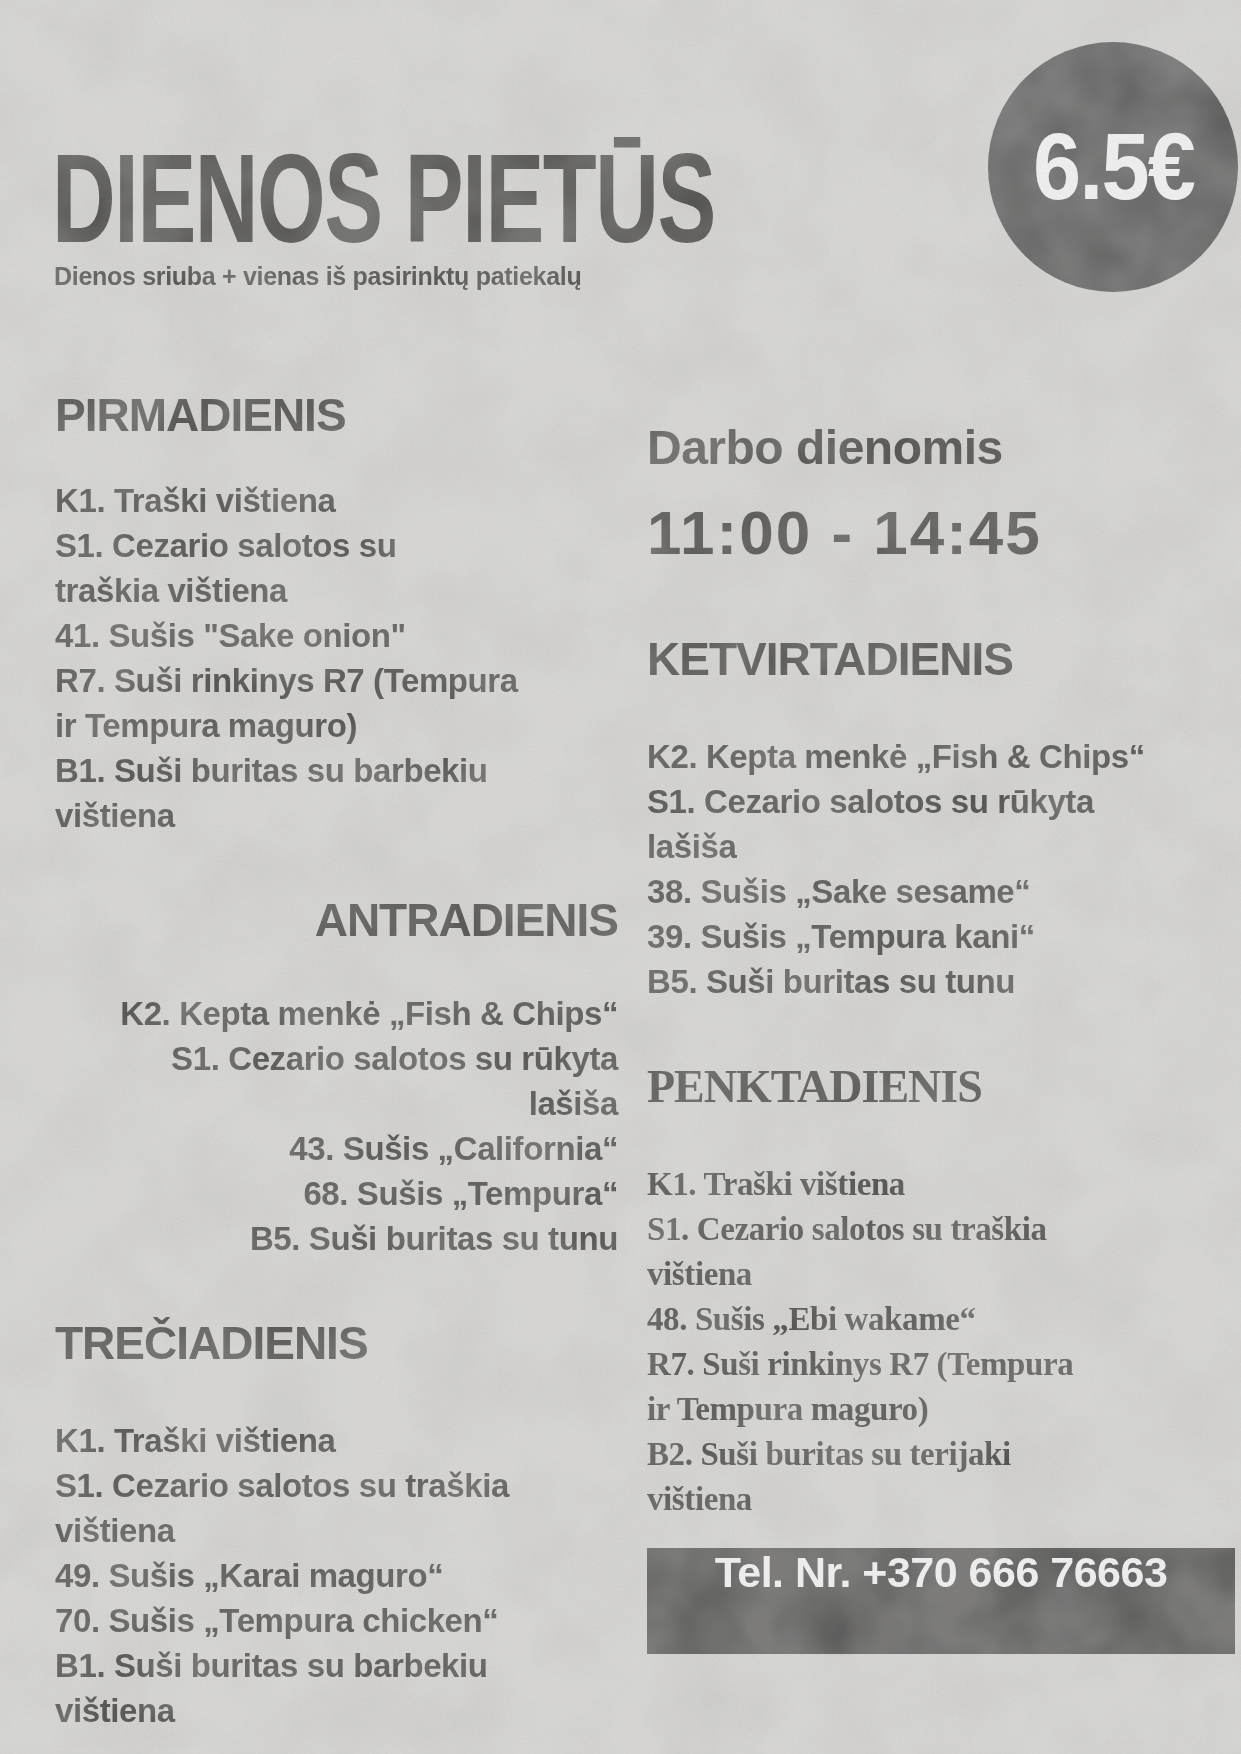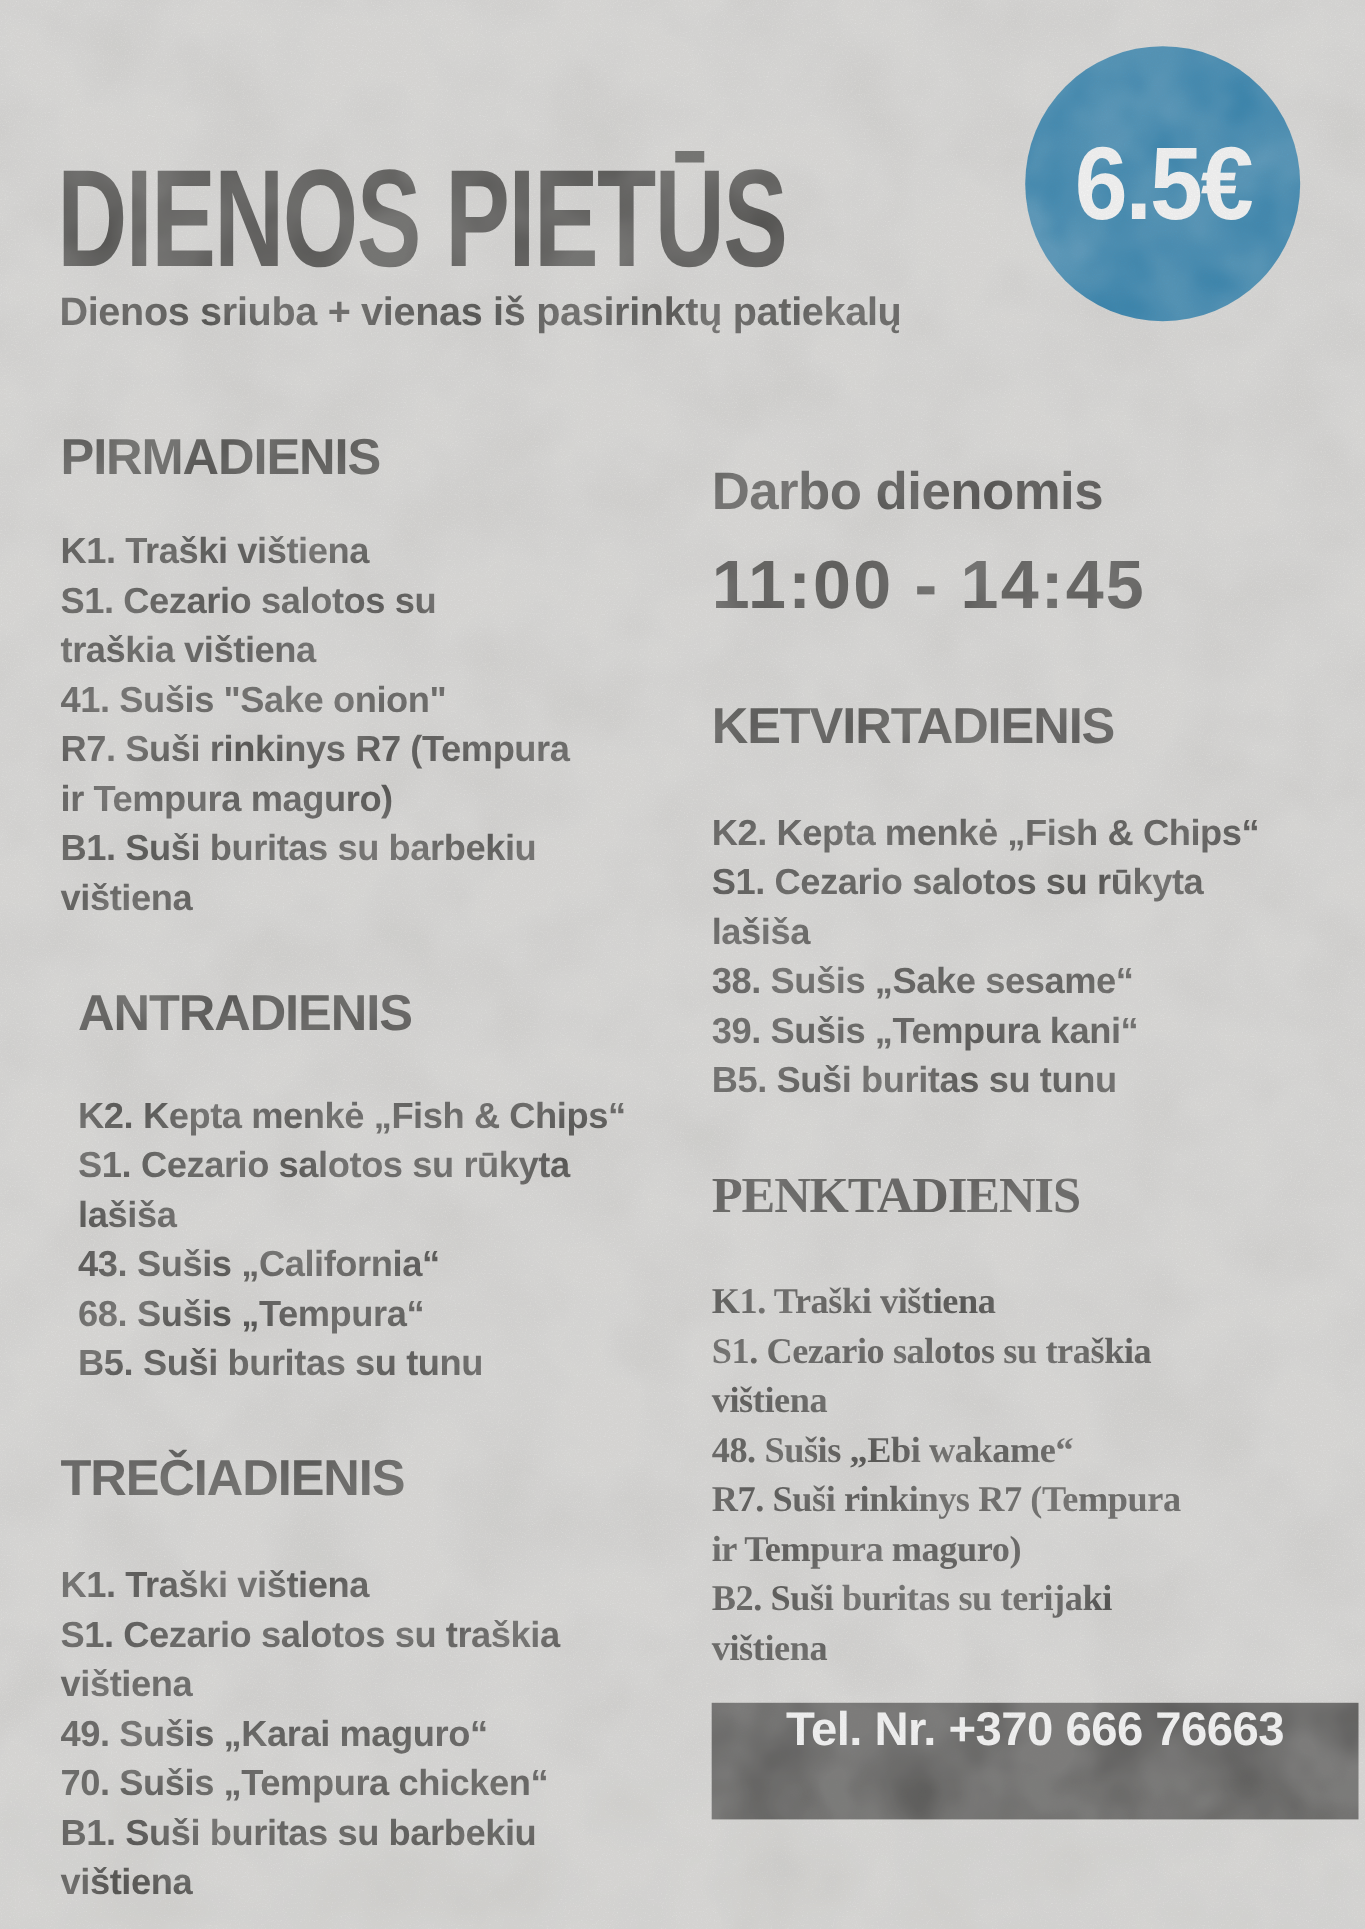--- a/index.html
+++ b/index.html
@@ -32,44 +32,44 @@
     font-weight: 700;
     letter-spacing: -2px;
     white-space: nowrap;
     transform: scaleX(0.70);
     transform-origin: left top;
     color: #2d2c2a;
   }
   
   .badge {
     position: absolute;
-    left: 932px;
+    left: 988px;
     top: 42px;
     width: 250px;
     height: 250px;
     border-radius: 50%;
-    background: #0369a1;
+    background: #404040;
     display: flex;
     align-items: center;
     justify-content: center;
   }
   .badge span {
     color: #ffffff;
     font-size: 94px;
     font-weight: 700;
     letter-spacing: -2px;
     transform: scaleX(0.92);
   }
   
   .subtitle {
     position: absolute;
     left: 54px;
     top: 262px;
     margin: 0;
-    font-size: 36px;
+    font-size: 25px;
     font-weight: 700;
     letter-spacing: -0.3px;
     white-space: nowrap;
     color: #2e2d2b;
   }
   
   .sec {
     position: absolute;
     width: 560px;
   }
@@ -89,21 +89,21 @@
     line-height: 45px;
     font-weight: 700;
     letter-spacing: -0.4px;
     white-space: pre-line;
     color: #2e2d2b;
   }
   .mb40 h2 { margin-bottom: 40px; }
   .mb48 h2 { margin-bottom: 48px; }
   .mb52 h2 { margin-bottom: 52px; }
   .s-pirm { left: 55px;  top: 392px;  }
-  .s-antr { left: 71px;  top: 897px;  }
+  .s-antr { left: 58px;  top: 897px; text-align: right;  }
   .s-trec { left: 55px;  top: 1320px; }
   .s-ketv { left: 647px; top: 636px;  width: 580px; }
   .s-penk { left: 647px; top: 1064px; width: 580px; font-family: Liberation Serif, serif; }
   
   .hours {
     position: absolute;
     left: 647px;
     top: 424px;
     width: 580px;
   }

